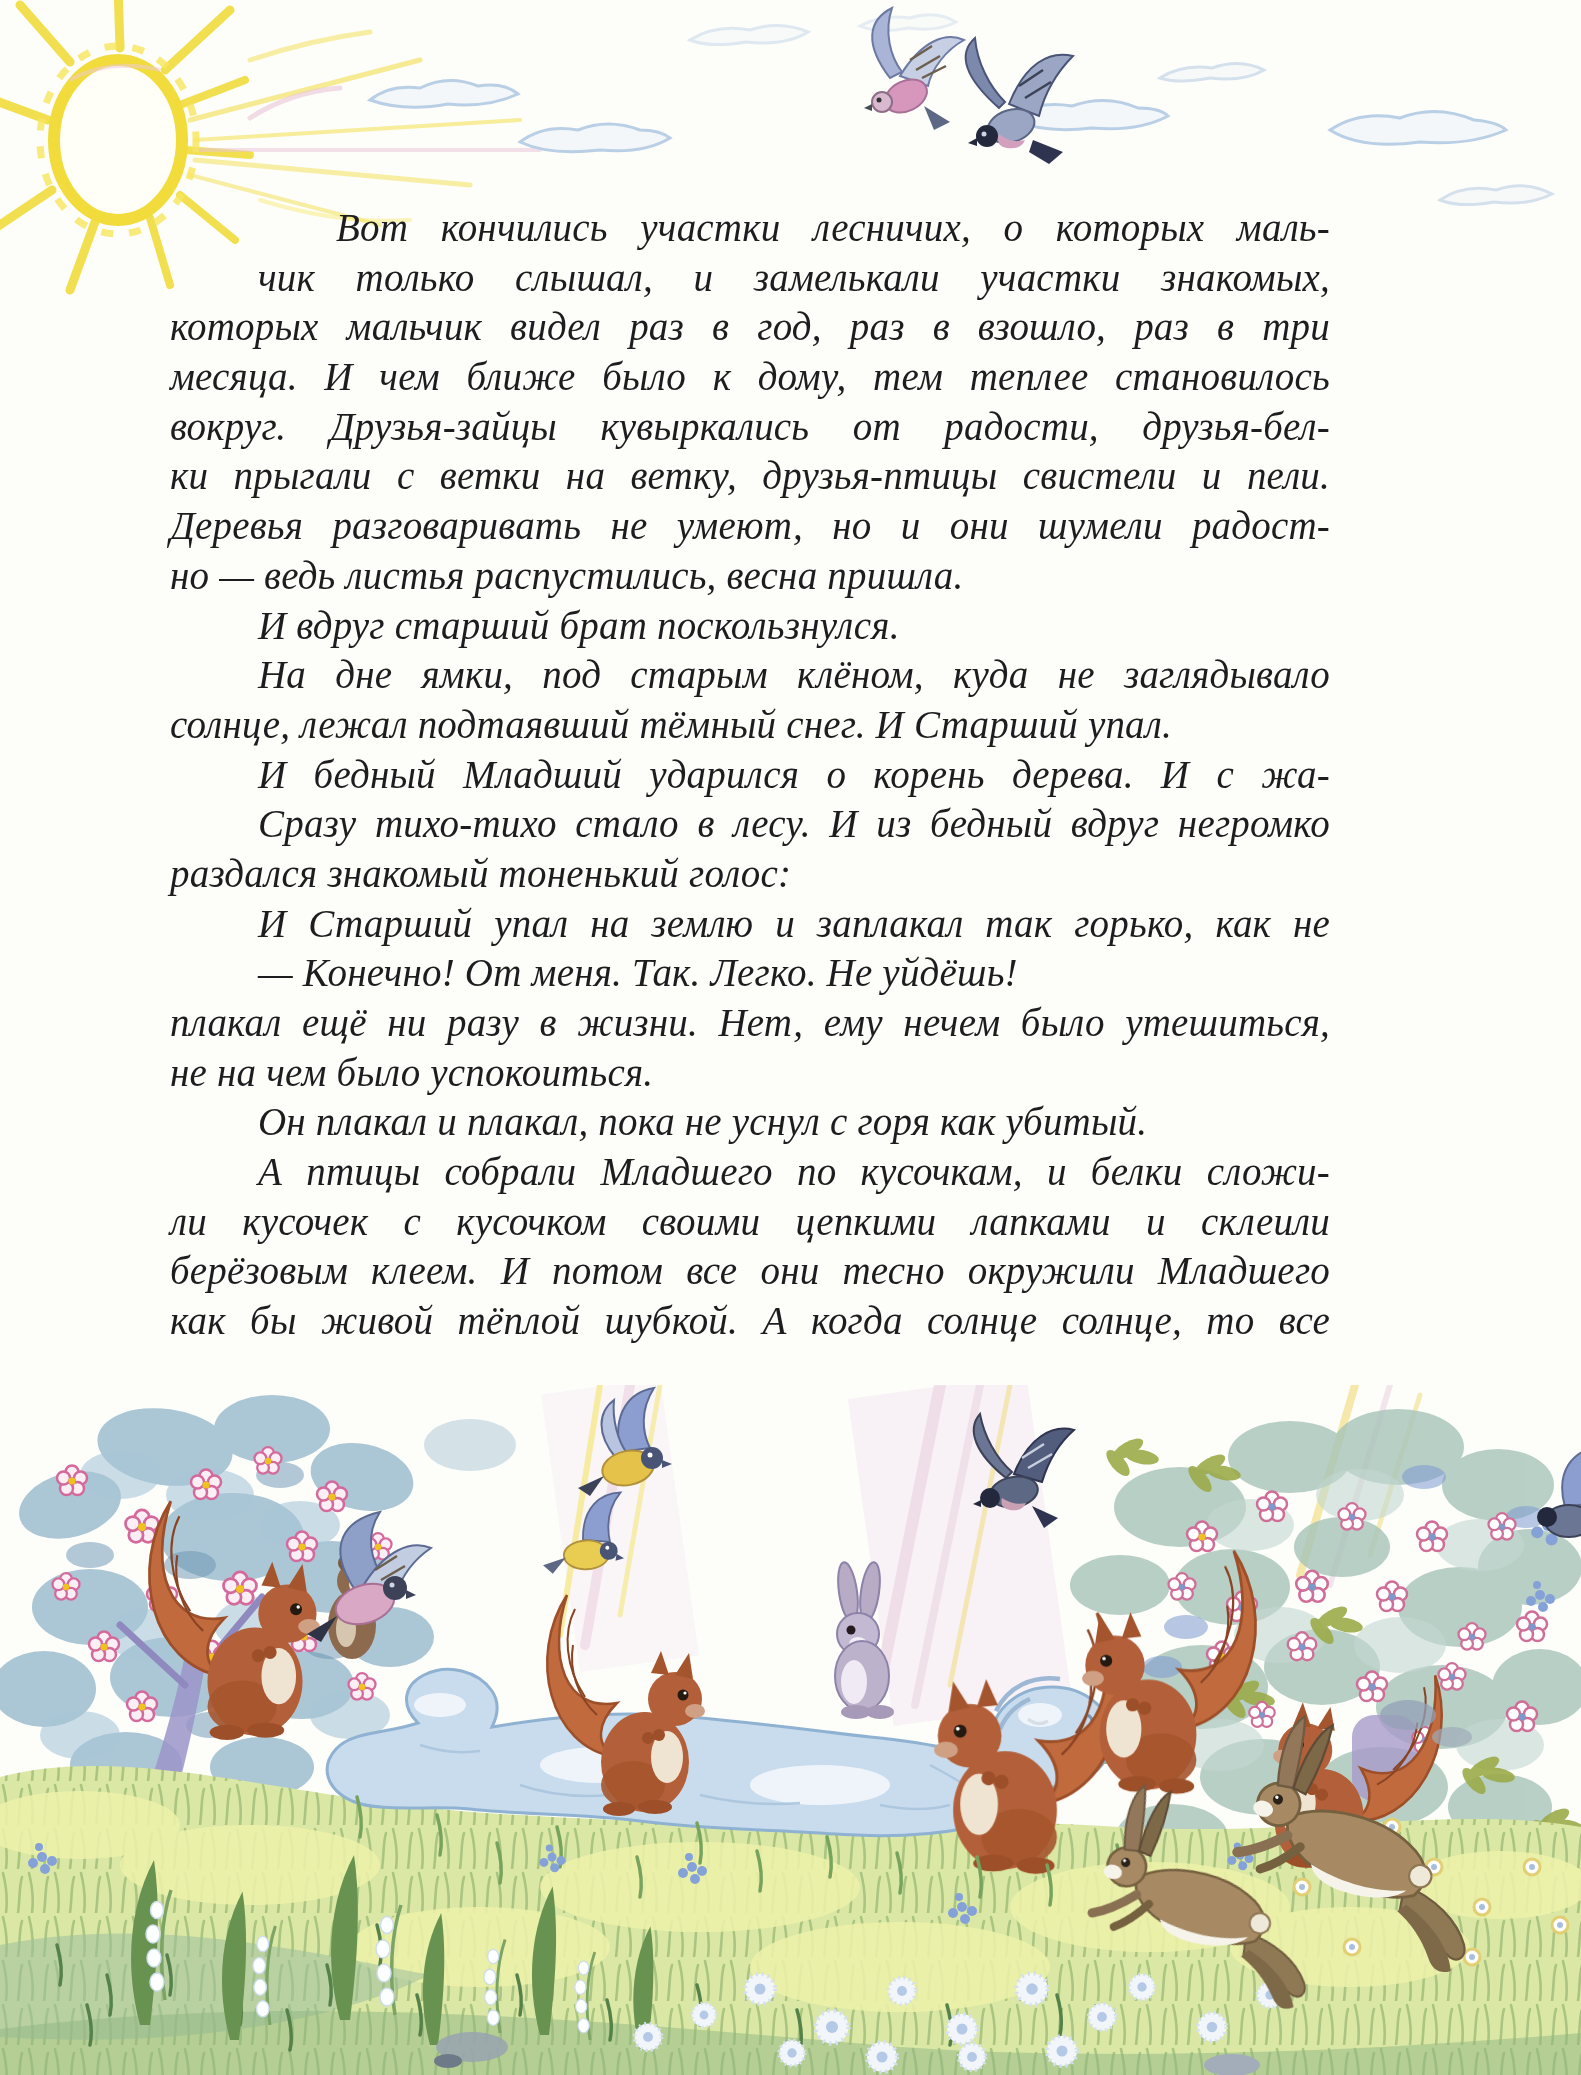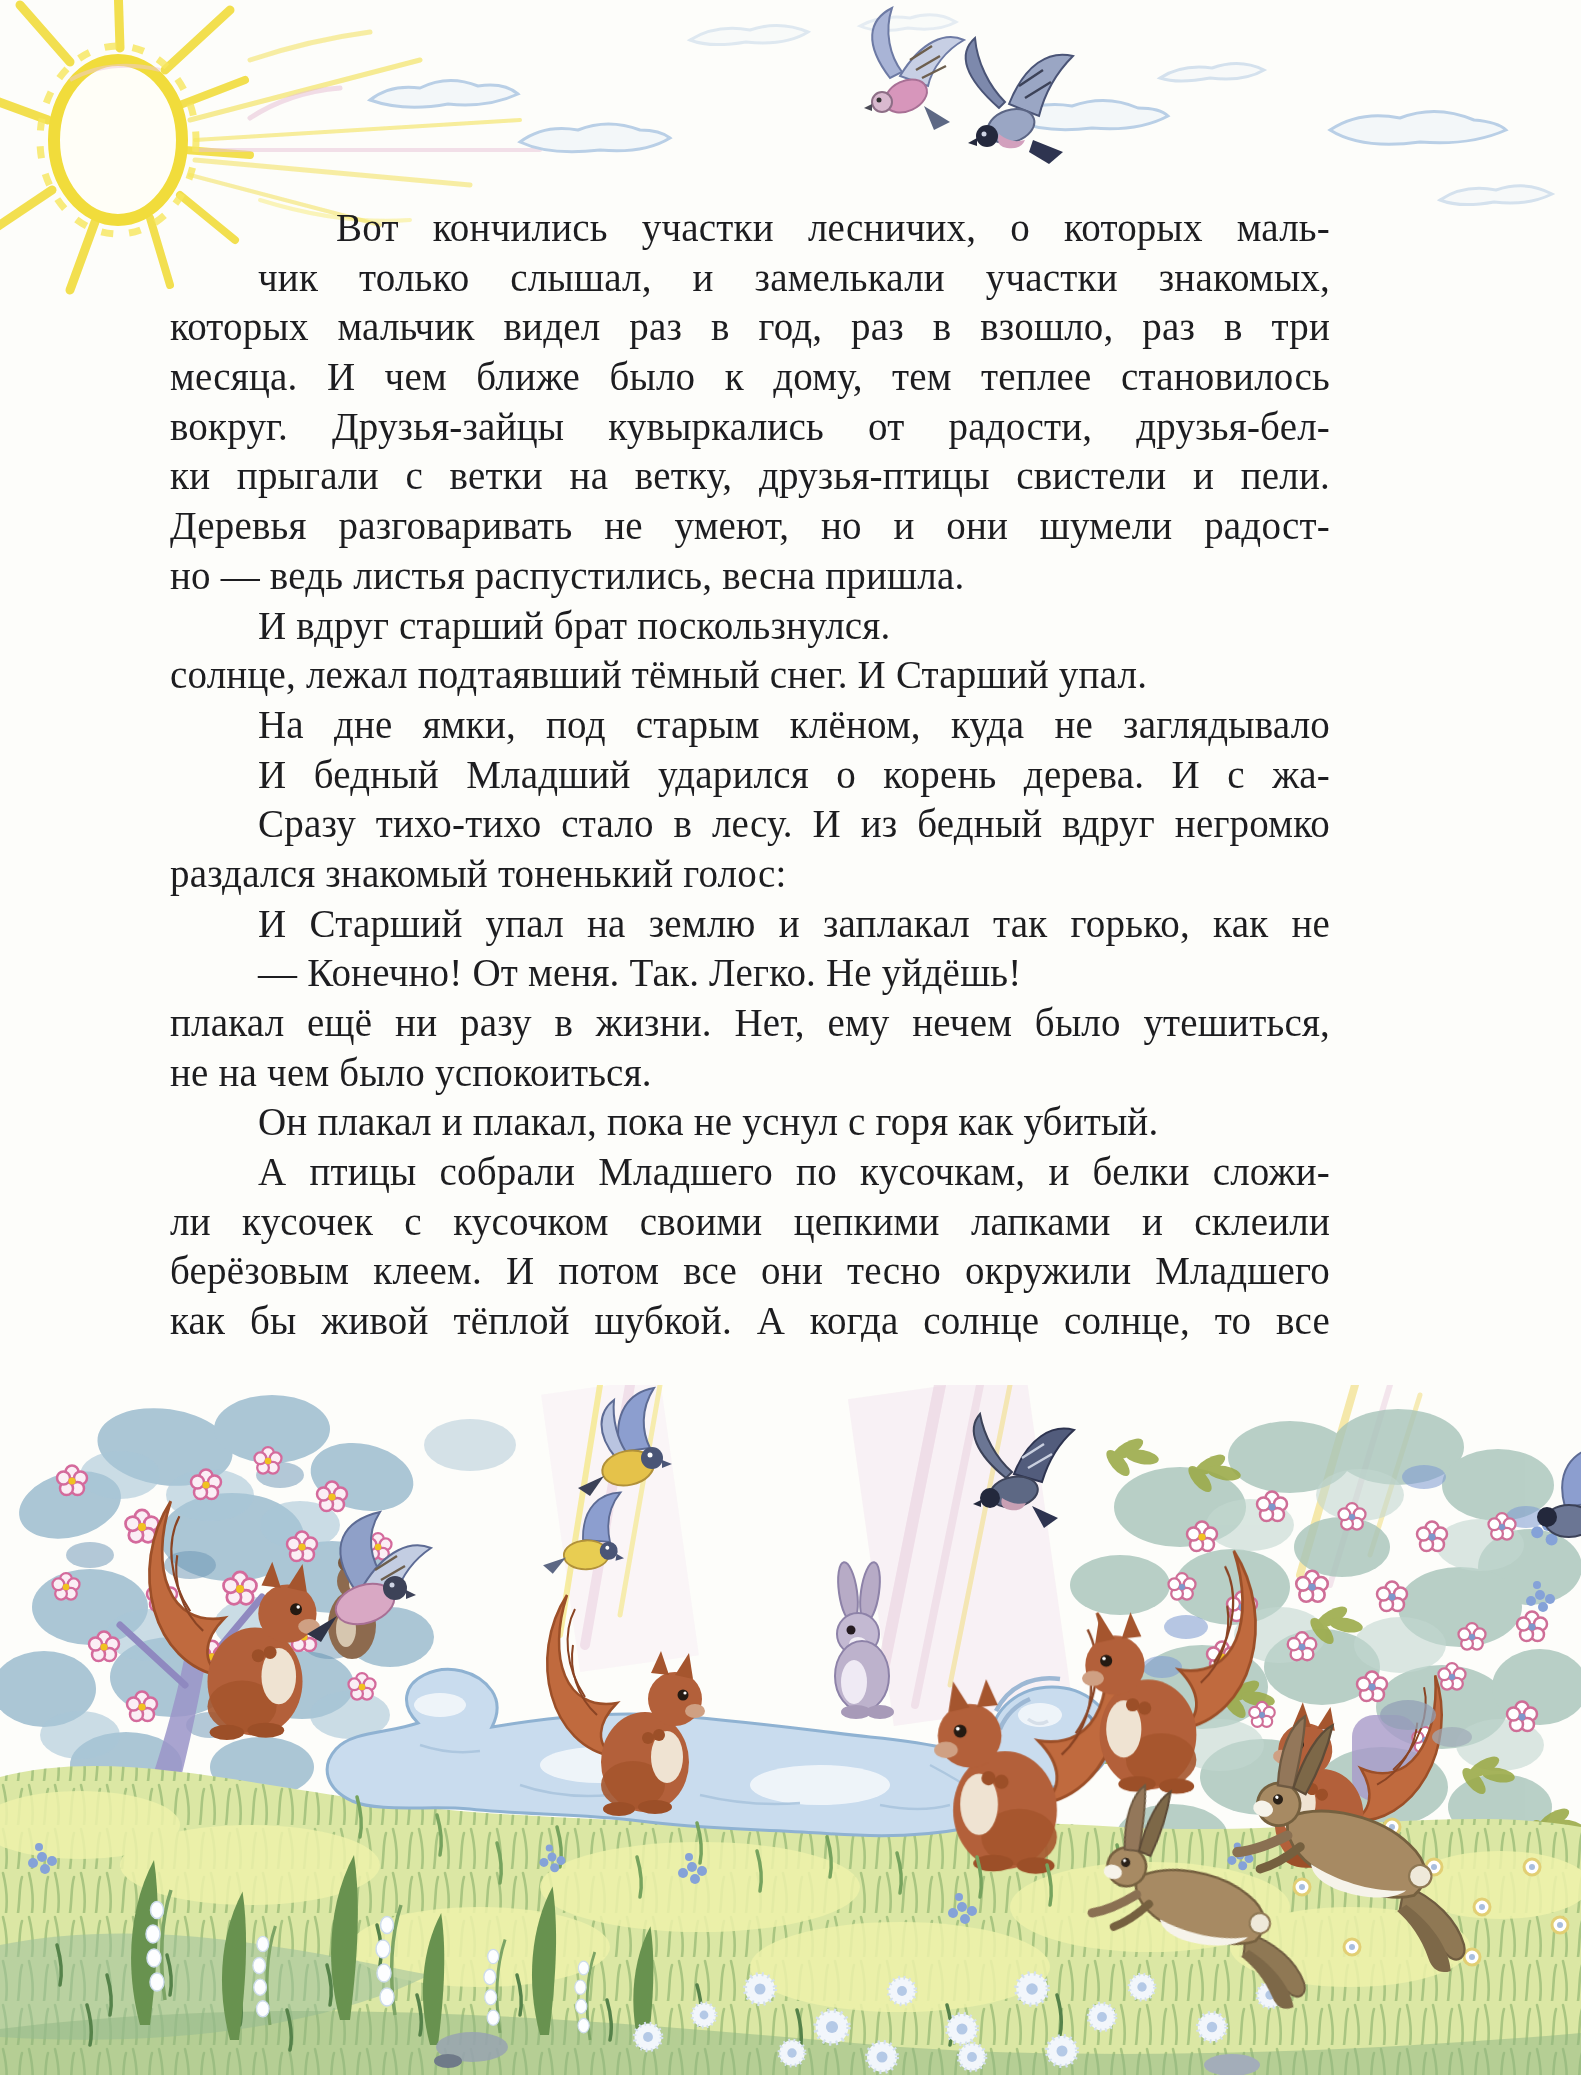--- a/index.html
+++ b/index.html
@@ -1,21 +1,21 @@
 <!DOCTYPE html>
 <html><head>
 <meta charset="utf-8">
 <style>
   html,body{margin:0;padding:0;}
   body{
     width:1581px;height:2075px;position:relative;overflow:hidden;
     background:#fdfdfa;
     font-family:"Liberation Serif","DejaVu Serif",serif;
   }
-  .page{position:absolute;inset:0;}
+  .page{position:absolute;inset:0;font-style:italic;}
   #topart{position:absolute;left:0;top:0;z-index:1;}
   #botart{position:absolute;left:0;top:1385px;z-index:1;}
   .text-block{
     position:absolute;left:170px;top:203px;width:1160px;z-index:2;
     font-size:39px;line-height:49.7px;color:#1d1d20;letter-spacing:.2px;
   }
   .tl{height:49.7px;white-space:nowrap;}
   .j{text-align:justify;text-align-last:justify;}
   .ind{text-indent:88px;}
   .ind1{text-indent:166px;}
@@ -93,22 +93,22 @@
 <div class="text-block">
   <div class="tl ind1 j">Вот кончились участки лесничих, о которых маль-</div>
   <div class="tl ind j">чик только слышал, и замелькали участки знакомых,</div>
   <div class="tl j">которых мальчик видел раз в год, раз в взошло, раз в три</div>
   <div class="tl j">месяца. И чем ближе было к дому, тем теплее становилось</div>
   <div class="tl j">вокруг. Друзья-зайцы кувыркались от радости, друзья-бел-</div>
   <div class="tl j">ки прыгали с ветки на ветку, друзья-птицы свистели и пели.</div>
   <div class="tl j">Деревья разговаривать не умеют, но и они шумели радост-</div>
   <div class="tl">но — ведь листья распустились, весна пришла.</div>
   <div class="tl ind">И вдруг старший брат поскользнулся.</div>
+  <div class="tl ind j">На дне ямки, под старым клёном, куда не заглядывало</div>
   <div class="tl">солнце, лежал подтаявший тёмный снег. И Старший упал.</div>
-  <div class="tl ind j">На дне ямки, под старым клёном, куда не заглядывало</div>
   <div class="tl ind j">И бедный Младший ударился о корень дерева. И с жа-</div>
   <div class="tl ind j">Сразу тихо-тихо стало в лесу. И из бедный вдруг негромко</div>
   <div class="tl">раздался знакомый тоненький голос:</div>
   <div class="tl ind j">И Старший упал на землю и заплакал так горько, как не</div>
   <div class="tl ind">— Конечно! От меня. Так. Легко. Не уйдёшь!</div>
   <div class="tl j">плакал ещё ни разу в жизни. Нет, ему нечем было утешиться,</div>
   <div class="tl">не на чем было успокоиться.</div>
   <div class="tl ind">Он плакал и плакал, пока не уснул с горя как убитый.</div>
   <div class="tl ind j">А птицы собрали Младшего по кусочкам, и белки сложи-</div>
   <div class="tl j">ли кусочек с кусочком своими цепкими лапками и склеили</div>

